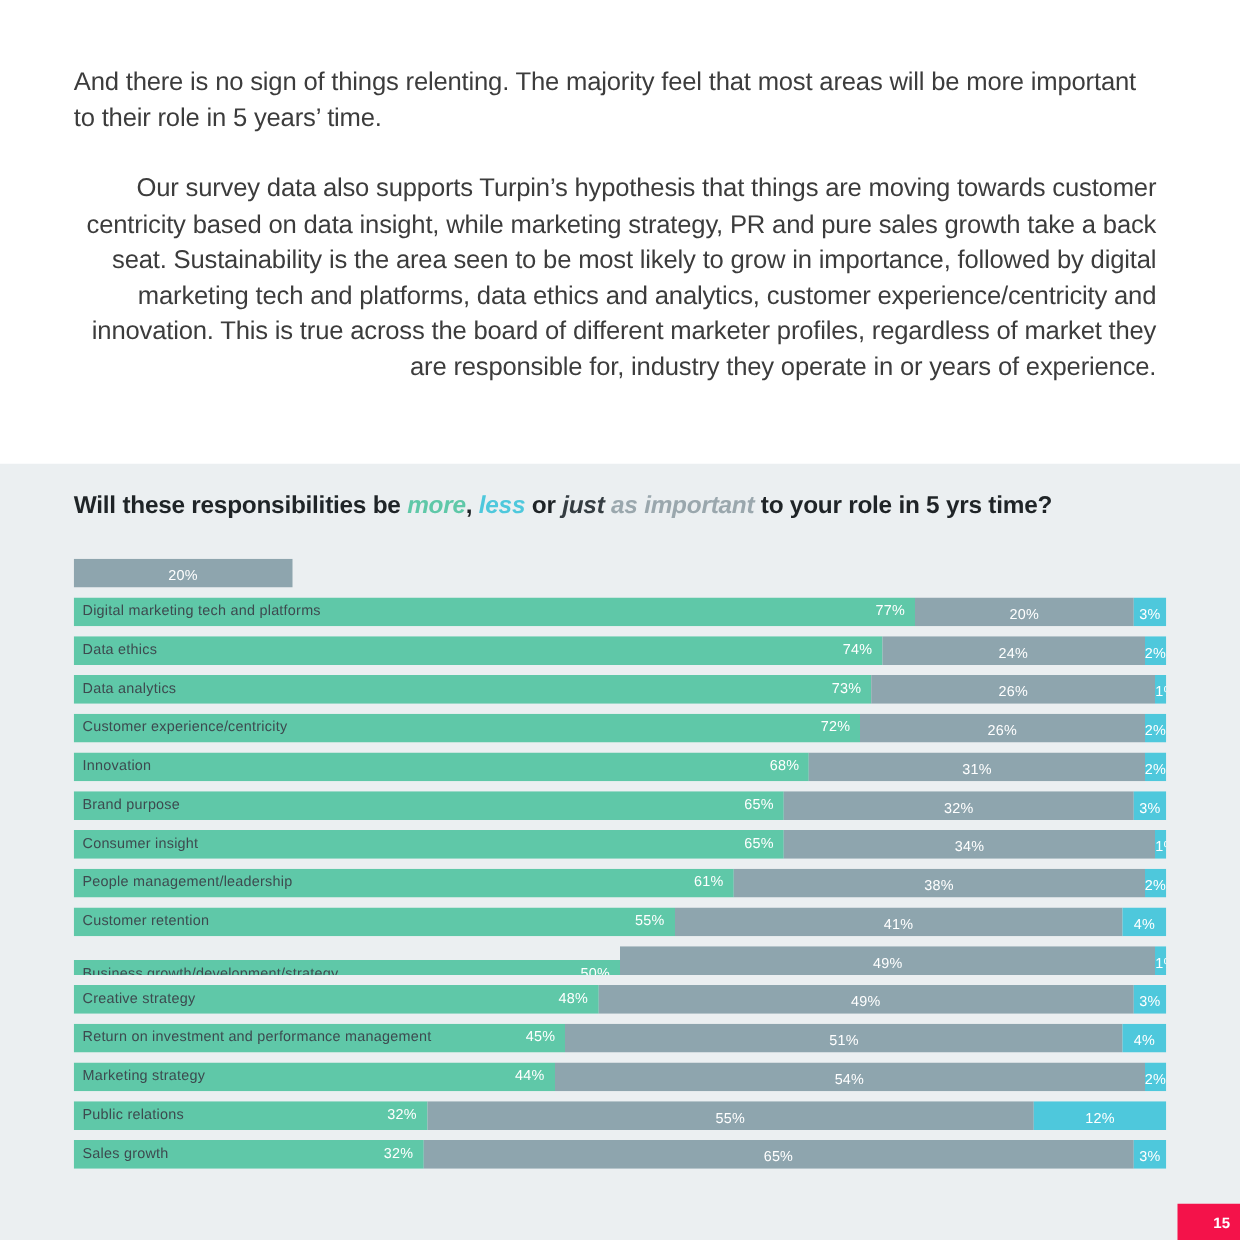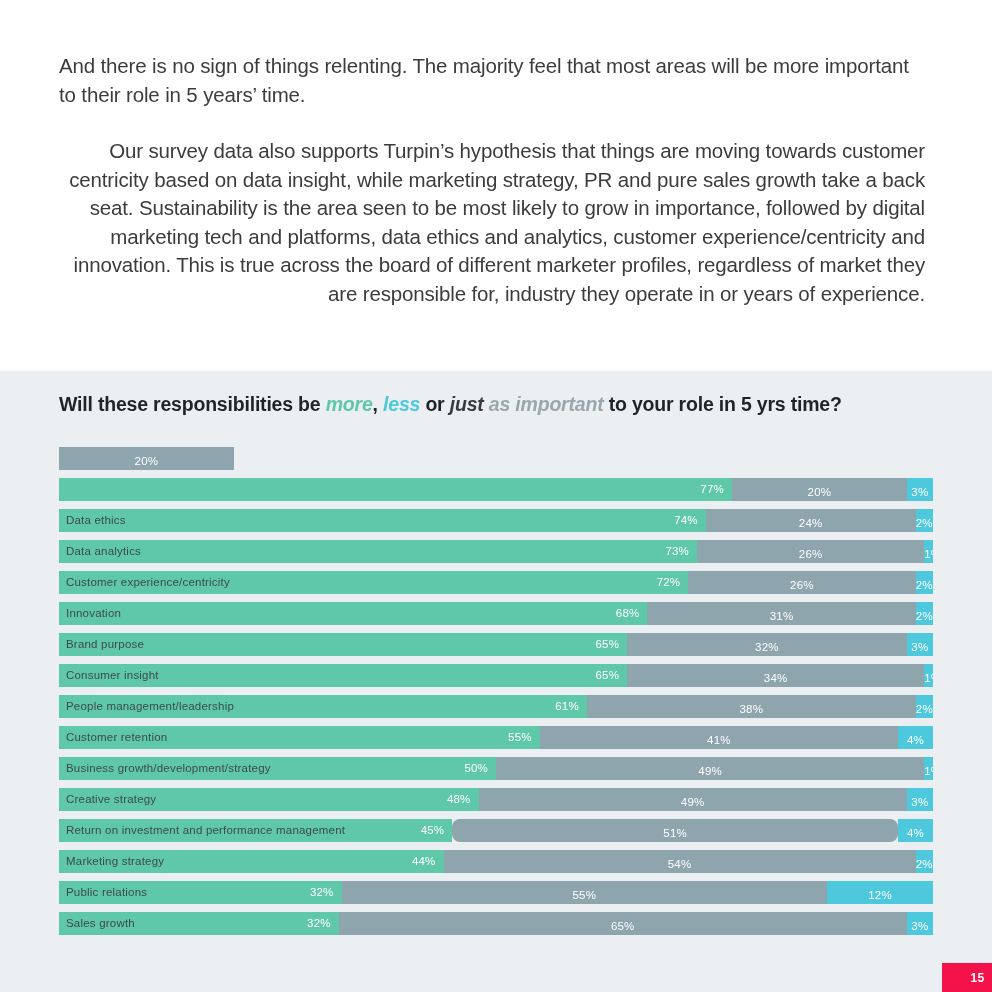--- a/index.html
+++ b/index.html
@@ -169,20 +169,21 @@
   </div>
 
   <div class="bars">
       <div class="bar-row">
         <div class="seg seg-same" style="width: 20%;">
           <span class="val-same">20%</span>
         </div>
       </div>
       <div class="bar-row">
         <div class="seg seg-more" style="width: 77%;">
+          <span class="cat-label">Digital marketing tech and platforms</span>
           <span class="val-more">77%</span>
         </div>
         <div class="seg seg-same" style="width: 20%;">
           <span class="val-same">20%</span>
         </div>
         <div class="seg seg-less" style="width: 3%;">
           <span class="val-less">3%</span>
         </div>
       </div>
       <div class="bar-row">
@@ -275,21 +276,21 @@
           <span class="val-more">55%</span>
         </div>
         <div class="seg seg-same" style="width: 41%;">
           <span class="val-same">41%</span>
         </div>
         <div class="seg seg-less" style="width: 4%;">
           <span class="val-less">4%</span>
         </div>
       </div>
       <div class="bar-row">
-        <div class="seg seg-more" style="width: 50%;">
+        <div class="seg seg-more" style="width: 50%; margin-top: 11px;">
           <span class="cat-label">Business growth/development/strategy</span>
           <span class="val-more">50%</span>
         </div>
         <div class="seg seg-same" style="width: 49%;">
           <span class="val-same">49%</span>
         </div>
         <div class="seg seg-less" style="width: 1%;">
           <span class="val-less">1%</span>
         </div>
       </div>
@@ -303,21 +304,21 @@
         </div>
         <div class="seg seg-less" style="width: 3%;">
           <span class="val-less">3%</span>
         </div>
       </div>
       <div class="bar-row">
         <div class="seg seg-more" style="width: 45%;">
           <span class="cat-label">Return on investment and performance management</span>
           <span class="val-more">45%</span>
         </div>
-        <div class="seg seg-same" style="width: 51%; border-radius: 8px;">
+        <div class="seg seg-same" style="width: 51%;">
           <span class="val-same">51%</span>
         </div>
         <div class="seg seg-less" style="width: 4%;">
           <span class="val-less">4%</span>
         </div>
       </div>
       <div class="bar-row">
         <div class="seg seg-more" style="width: 44%;">
           <span class="cat-label">Marketing strategy</span>
           <span class="val-more">44%</span>

